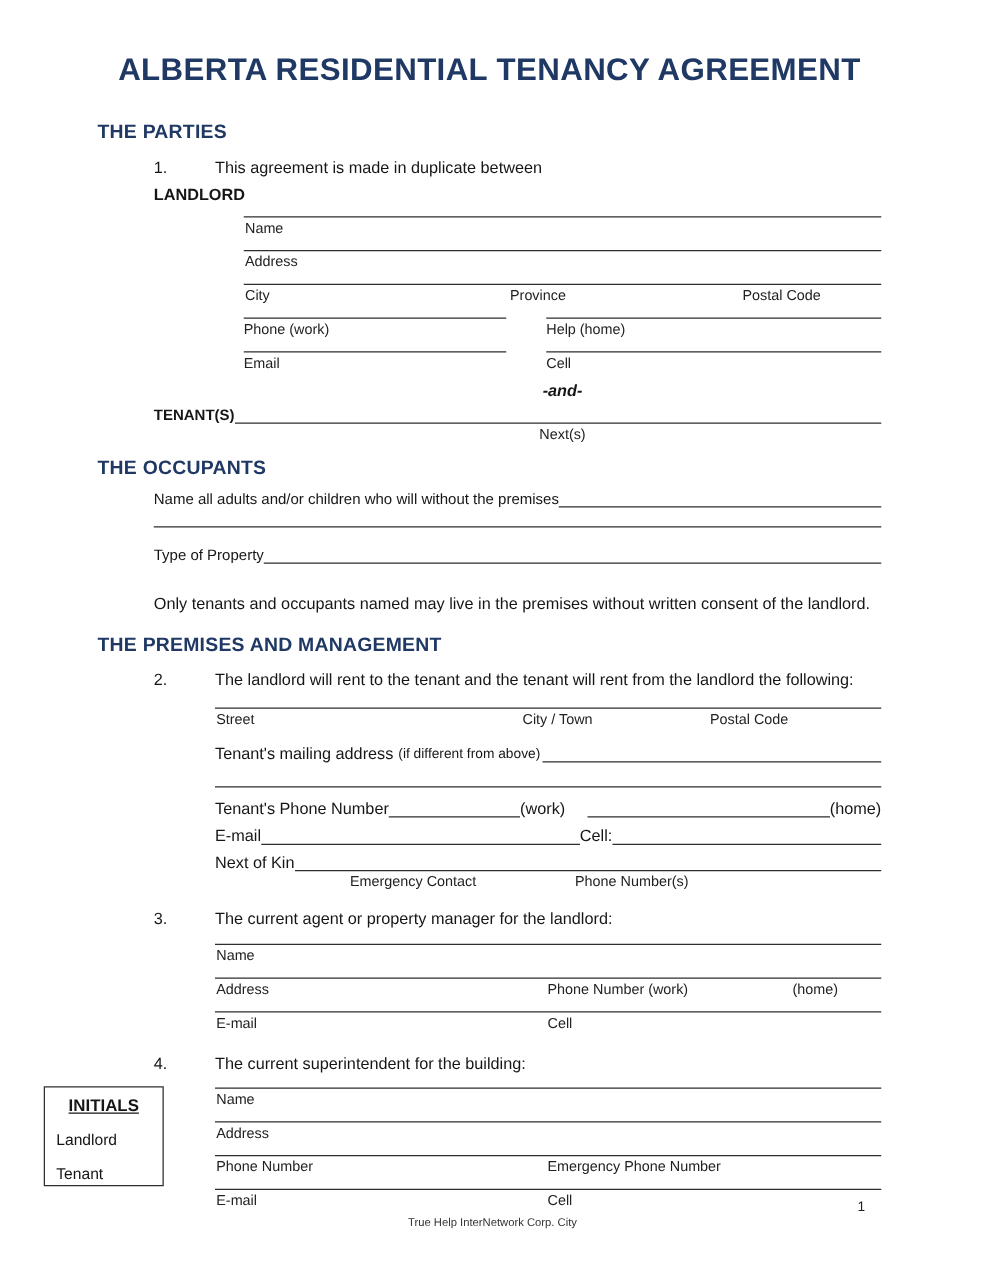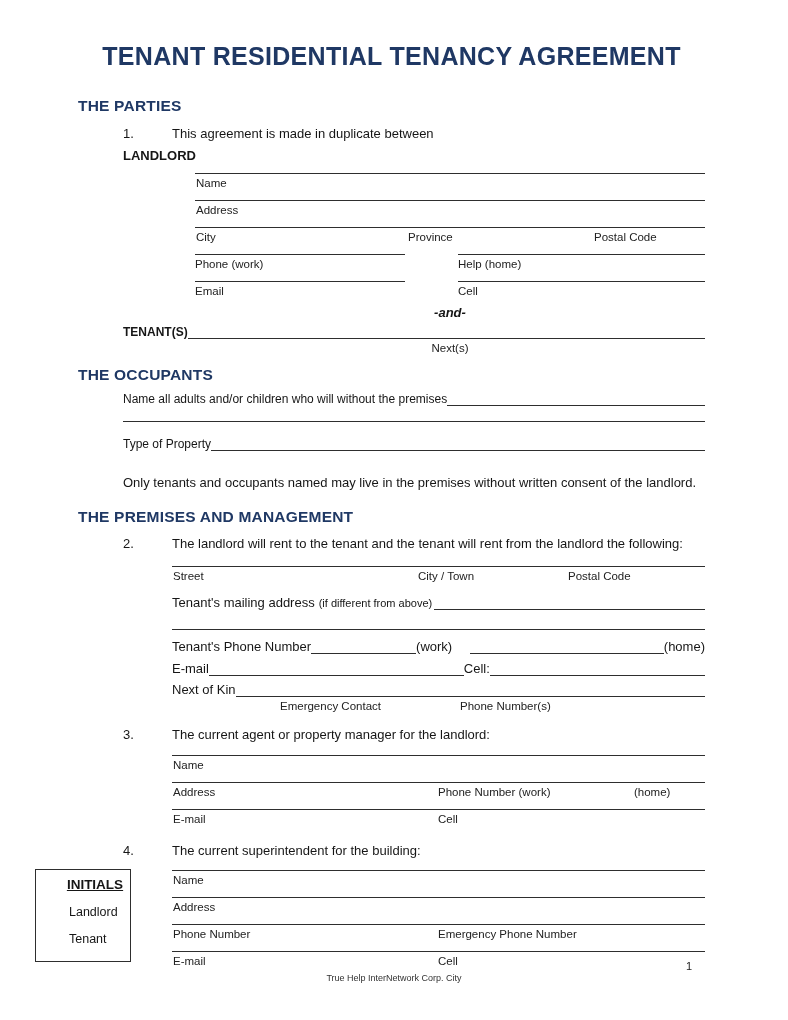--- a/index.html
+++ b/index.html
@@ -55,21 +55,21 @@
   .fld .flabels {
     position: relative;
     height: 16px;
     padding-top: 3px;
     font-size: 11.5px;
     color: #222;
     text-align: right;
   }
   .fld .flabels span { position: absolute; top: 3px; white-space: nowrap; }
 
-  .splitrow { display: flex; gap: 53px; margin-top: 10px; }
+  .splitrow { display: flex; gap: 32px; margin-top: 10px; }
   .seg { width: 210px; }
   .seg.right { flex: 1; width: auto; }
   .seg .line { border-top: 1.6px solid #2e2e2e; }
   .seg .seg-label { padding-top: 3px; font-size: 11.5px; color: #222; height: 16px; }
 
   .blankrow {
     display: flex;
     align-items: flex-end;
     font-size: 12px;
     margin-left: 45px;
@@ -124,24 +124,23 @@
     font-size: 11.5px;
     color: #222;
   }
   .sub-labels span { position: absolute; top: 3px; white-space: nowrap; }
 
   .initials-box {
     position: absolute;
     left: 35px;
     top: 869px;
     width: 96px;
-    height: 93px;
+    height: 80px;
     border: 1.5px solid #2e2e2e;
     background: #fff;
-    padding-left: 24px;
   }
   .initials-title {
     margin-top: 7px;
     text-align: center;
     font-size: 13.5px;
     font-weight: bold;
     text-decoration: underline;
   }
   .initials-name { margin: 13px 0 0 9px; font-size: 12.5px; }
 
@@ -161,21 +160,21 @@
     font-size: 11px;
     color: #222;
   }
 </style>
 </head>
 <body>
 
 <div class="page">
   <div class="content">
 
-    <div class="doc-title">TENANT RESIDENTIAL TENANCY AGREEMENT</div>
+    <div class="doc-title">ALBERTA RESIDENTIAL TENANCY AGREEMENT</div>
 
     <h2 class="sec sec-parties">THE PARTIES</h2>
 
     <div class="item item-1">
       <span class="num">1.</span>
       <span>This agreement is made in duplicate between</span>
     </div>
 
     <div class="landlord-label">LANDLORD</div>
 

